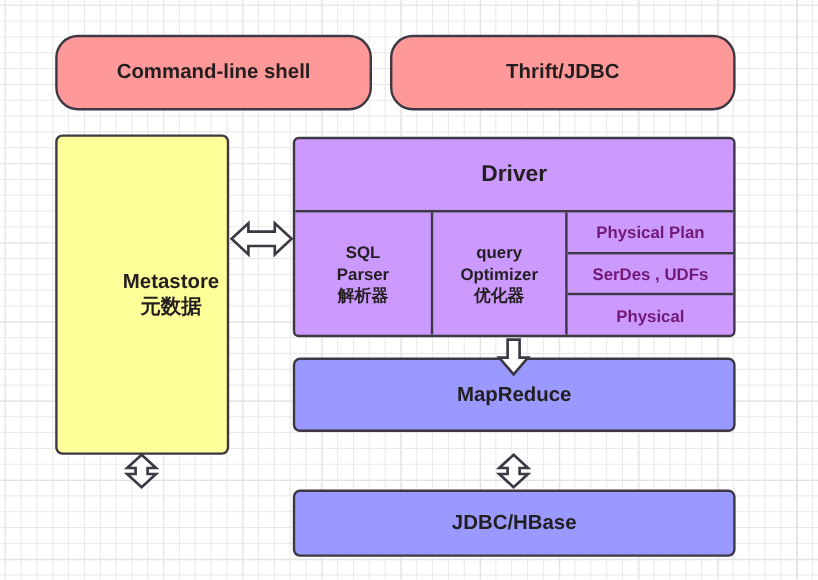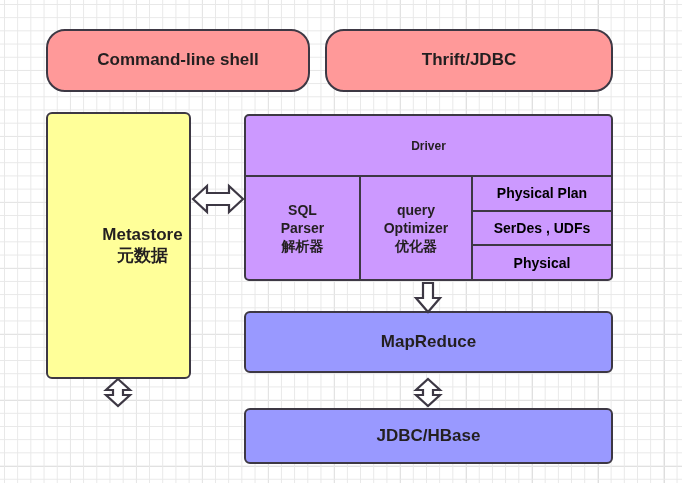--- a/index.html
+++ b/index.html
@@ -61,21 +61,21 @@
     border-radius:5px;
     background:#cc99ff;
     overflow:hidden;
     display:flex;
     flex-direction:column;
   }
   #driver-title{
     height:59px;
     flex:0 0 59px;
     display:flex;align-items:center;justify-content:center;
-    font-size:12px;font-weight:bold;color:#231f20;
+    font-size:19px;font-weight:bold;color:#231f20;
     border-bottom:2.5px solid #3d3844;
   }
   #driver-cols{
     flex:1 1 auto;
     display:flex;
     align-items:stretch;
   }
   .dcol{
     display:flex;align-items:center;justify-content:center;
     text-align:center;
@@ -86,27 +86,27 @@
   }
   #col-parser   {width:115px; border-right:2.5px solid #3d3844;}
   #col-optimizer{width:112px; border-right:2.5px solid #3d3844;}
   #col-stack{
     flex:1 1 auto;
     display:flex;flex-direction:column;
   }
   .scell{
     flex:1 1 0;
     display:flex;align-items:center;justify-content:center;
-    font-size:14px;font-weight:bold;color:#000000;
+    font-size:14px;font-weight:bold;color:#701a75;
     box-sizing:border-box;
   }
   .scell + .scell{border-top:2.5px solid #3d3844;}
 
   
-  #mapreduce{left:244px; top:311px; width:369px; height:62px; font-size:17px;}
+  #mapreduce{left:244px; top:298px; width:369px; height:62px; font-size:17px;}
   #hdfs     {left:244px; top:408px; width:369px; height:56px; font-size:17px;}
 
   
   .arrow{position:absolute;}
   .arrow svg{display:block;}
 </style>
 </head>
 <body>
 
 <div id="canvas">

